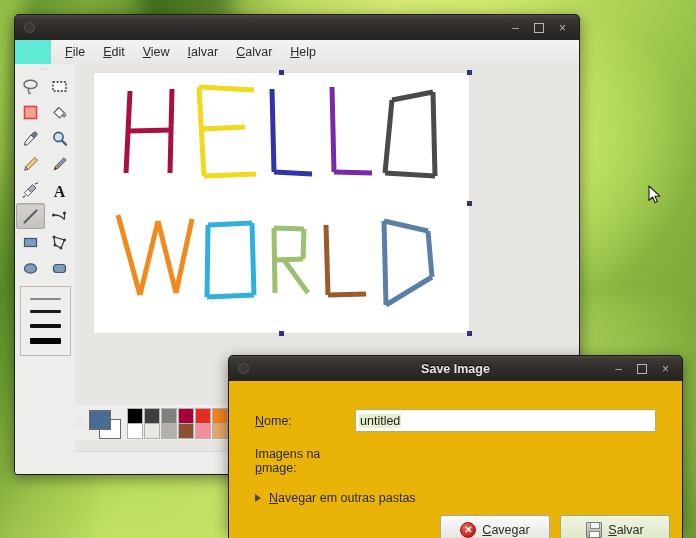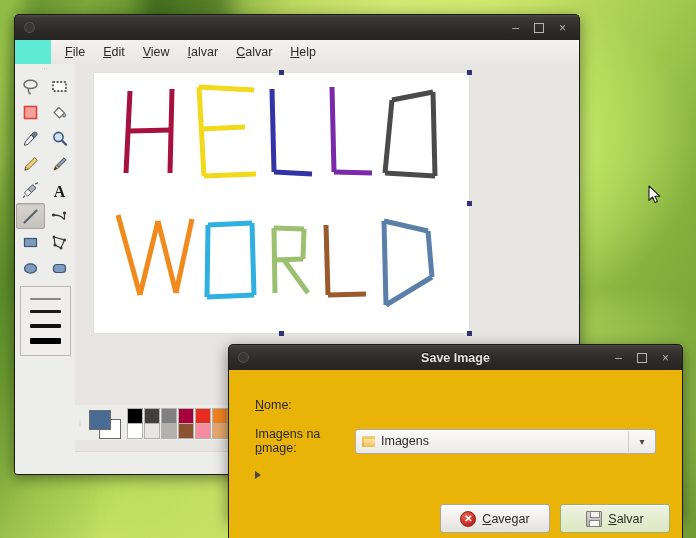--- a/index.html
+++ b/index.html
@@ -123,21 +123,21 @@
   #fg-color{position:absolute;left:2px;top:2px;width:20px;height:18px;border:1px solid #6d6a66;}
   #bg-color{position:absolute;left:12px;top:11px;width:20px;height:18px;border:1px solid #6d6a66;background:#fff;}
   #palette{display:grid;grid-auto-flow:column;grid-template-rows:14px 14px;gap:1px;margin-left:6px;}
   .sw{width:14px;height:14px;border:1px solid #b5b2ae;}
   #statusbar{
     position:absolute;left:0;right:0;bottom:0;height:22px;
     background:#ededeb;border-top:1px solid #dcd9d5;
   }
 
   
-  #save-dialog{left:228px;top:344px;width:455px;height:175px;}
+  #save-dialog{left:228px;top:355px;width:455px;height:175px;}
   #save-body{height:149px;position:relative;padding:12px;background:#eab308;}
   .row{display:flex;align-items:center;padding:0 14px;}
   .dlabel{font-size:12.5px;color:#2b2a28;}
   .dlabel u{text-decoration:underline;}
   #name-label{width:100px;}
   #name-input{
     flex:1;height:21px;background:#fff;border:1px solid #9dbb6a;
     box-shadow:inset 0 1px 1px rgba(0,0,0,.07);border-radius:2px;
     display:flex;align-items:center;padding:0 3px;
   }
@@ -457,36 +457,32 @@
       <div class="tb-btn">–</div>
       <div class="tb-btn sq"></div>
       <div class="tb-btn">×</div>
     </div>
   </div>
 
   <div class="win-body" id="save-body">
 
     <div class="row" style="margin-top:16px;">
       <div class="dlabel" id="name-label"><u>N</u><span>ome:</span></div>
+      <div id="name-input">
+        <span id="name-value">untitled</span>
+      </div>
     </div>
 
     <div class="row" style="margin-top:15px;">
       <div class="dlabel" id="folder-label"><span>Imagens na </span><u>p</u><span>mage:</span></div>
-      <div id="folder-combo">
-        <div id="folder-icon">
-          <div class="f-back"></div>
-            <div class="f-front"></div>
-        </div>
-        <div id="folder-name">Imagens</div>
-        <div id="combo-arrow">▾</div>
-      </div>
     </div>
 
     <div id="expander-row" style="margin-top:16px;">
       <div id="expander-tri"></div>
+      <div class="dlabel"><u>N</u><span>avegar em outras pastas</span></div>
     </div>
 
     <div id="buttons-row">
       <div class="dbtn">
         <span class="cancel-icon">✕</span>
         <span><u>C</u><span>avegar</span></span>
       </div>
       <div class="dbtn default">
         <span class="save-icon">
             <span class="sh"></span>

